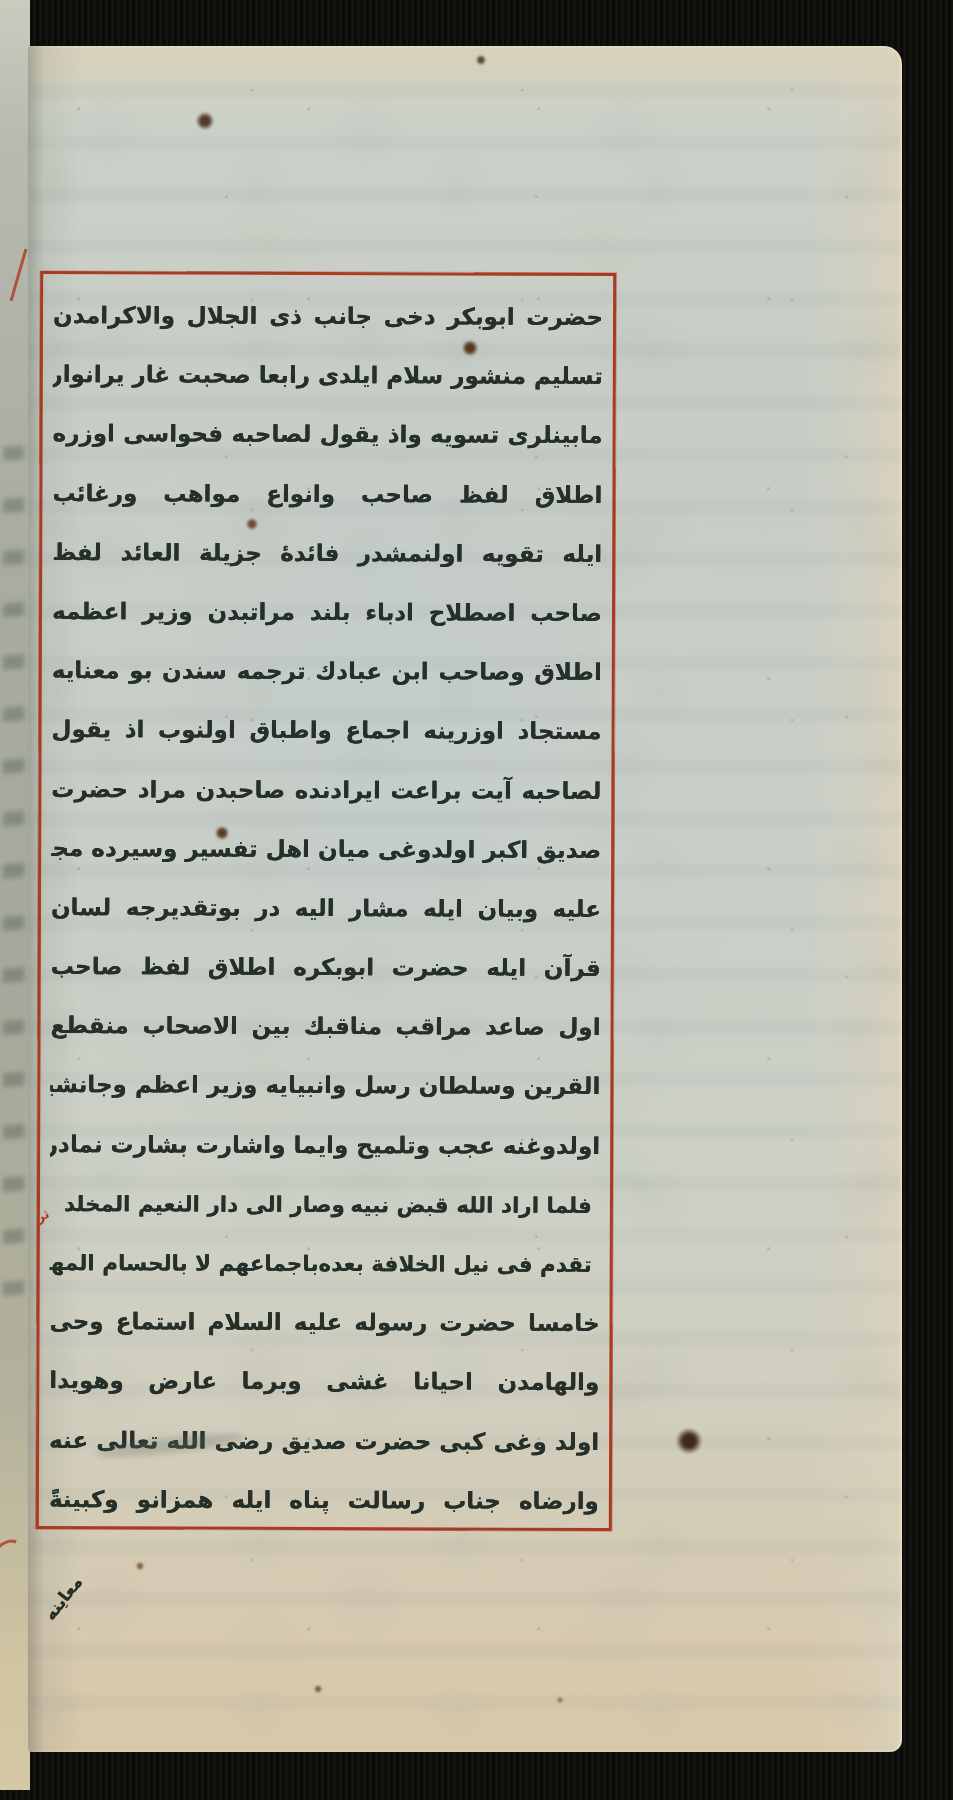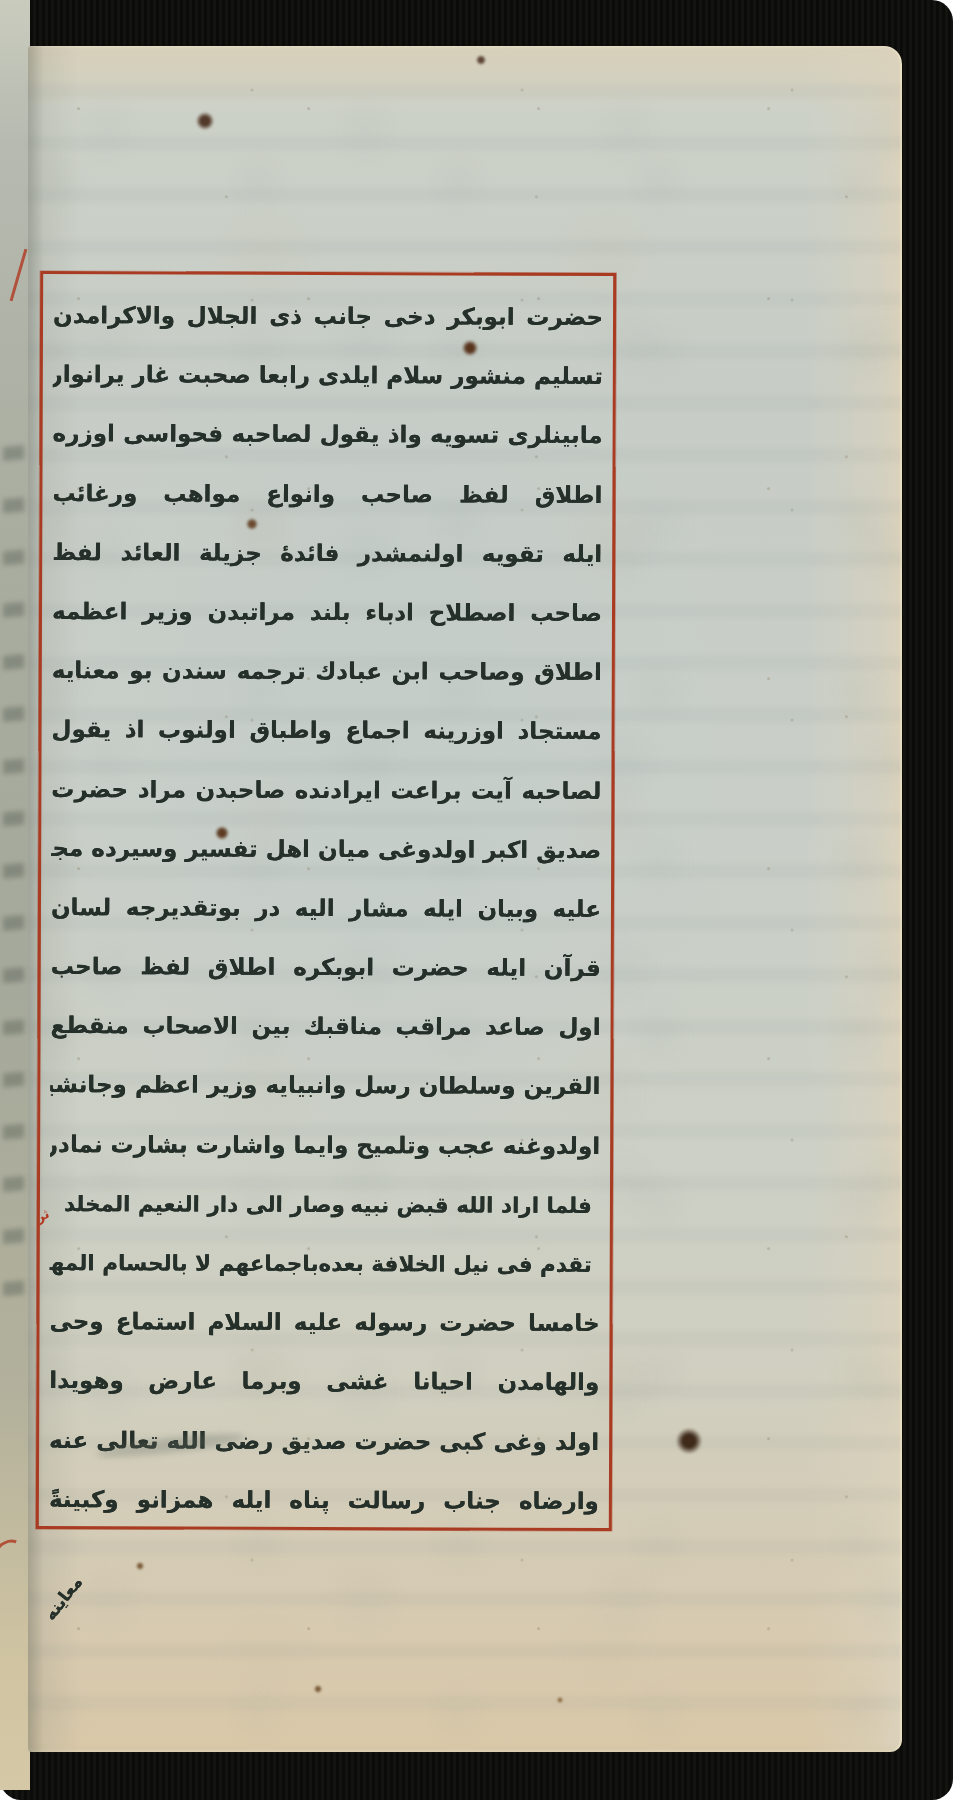--- a/index.html
+++ b/index.html
@@ -1,20 +1,20 @@
 <!DOCTYPE html>
 <html><head>
 <meta charset="utf-8">
 <style>
   html,body{margin:0;padding:0;width:953px;height:1800px;overflow:hidden;
     font-family:"DejaVu Sans",sans-serif;}
   .stage{position:relative;width:953px;height:1800px;
     background:
       repeating-linear-gradient(90deg,#0b0c0a 0 3px,#13140f 3px 6px),
-      #0d0e0c; border-radius: 21px;}
+      #0d0e0c;}
   
   .facing{position:absolute;left:0;top:10;width:30px;height:1790px;
     background:linear-gradient(180deg,#c9ccbd 0%,#b6bab0 8%,#a9ad9f 30%,#a5a99b 55%,#b3b19c 78%,#d0c4a2 93%,#d4c8a6 100%);}
   .facing-text{position:absolute;left:3px;top:430px;width:21px;height:900px;
     background:repeating-linear-gradient(175deg,rgba(70,80,70,0) 0 16px,rgba(70,80,70,.55) 18px 30px,rgba(70,80,70,0) 32px 52px);
     filter:blur(2.5px);opacity:.65;}
   .facing-rule-top{position:absolute;left:17px;top:248px;width:3px;height:54px;
     background:#b04028;transform:rotate(16deg);opacity:.85;}
   .facing-rule-bottom{position:absolute;left:-6px;top:1540px;width:26px;height:22px;
     border:3px solid transparent;border-top-color:#b04028;border-radius:50%;

